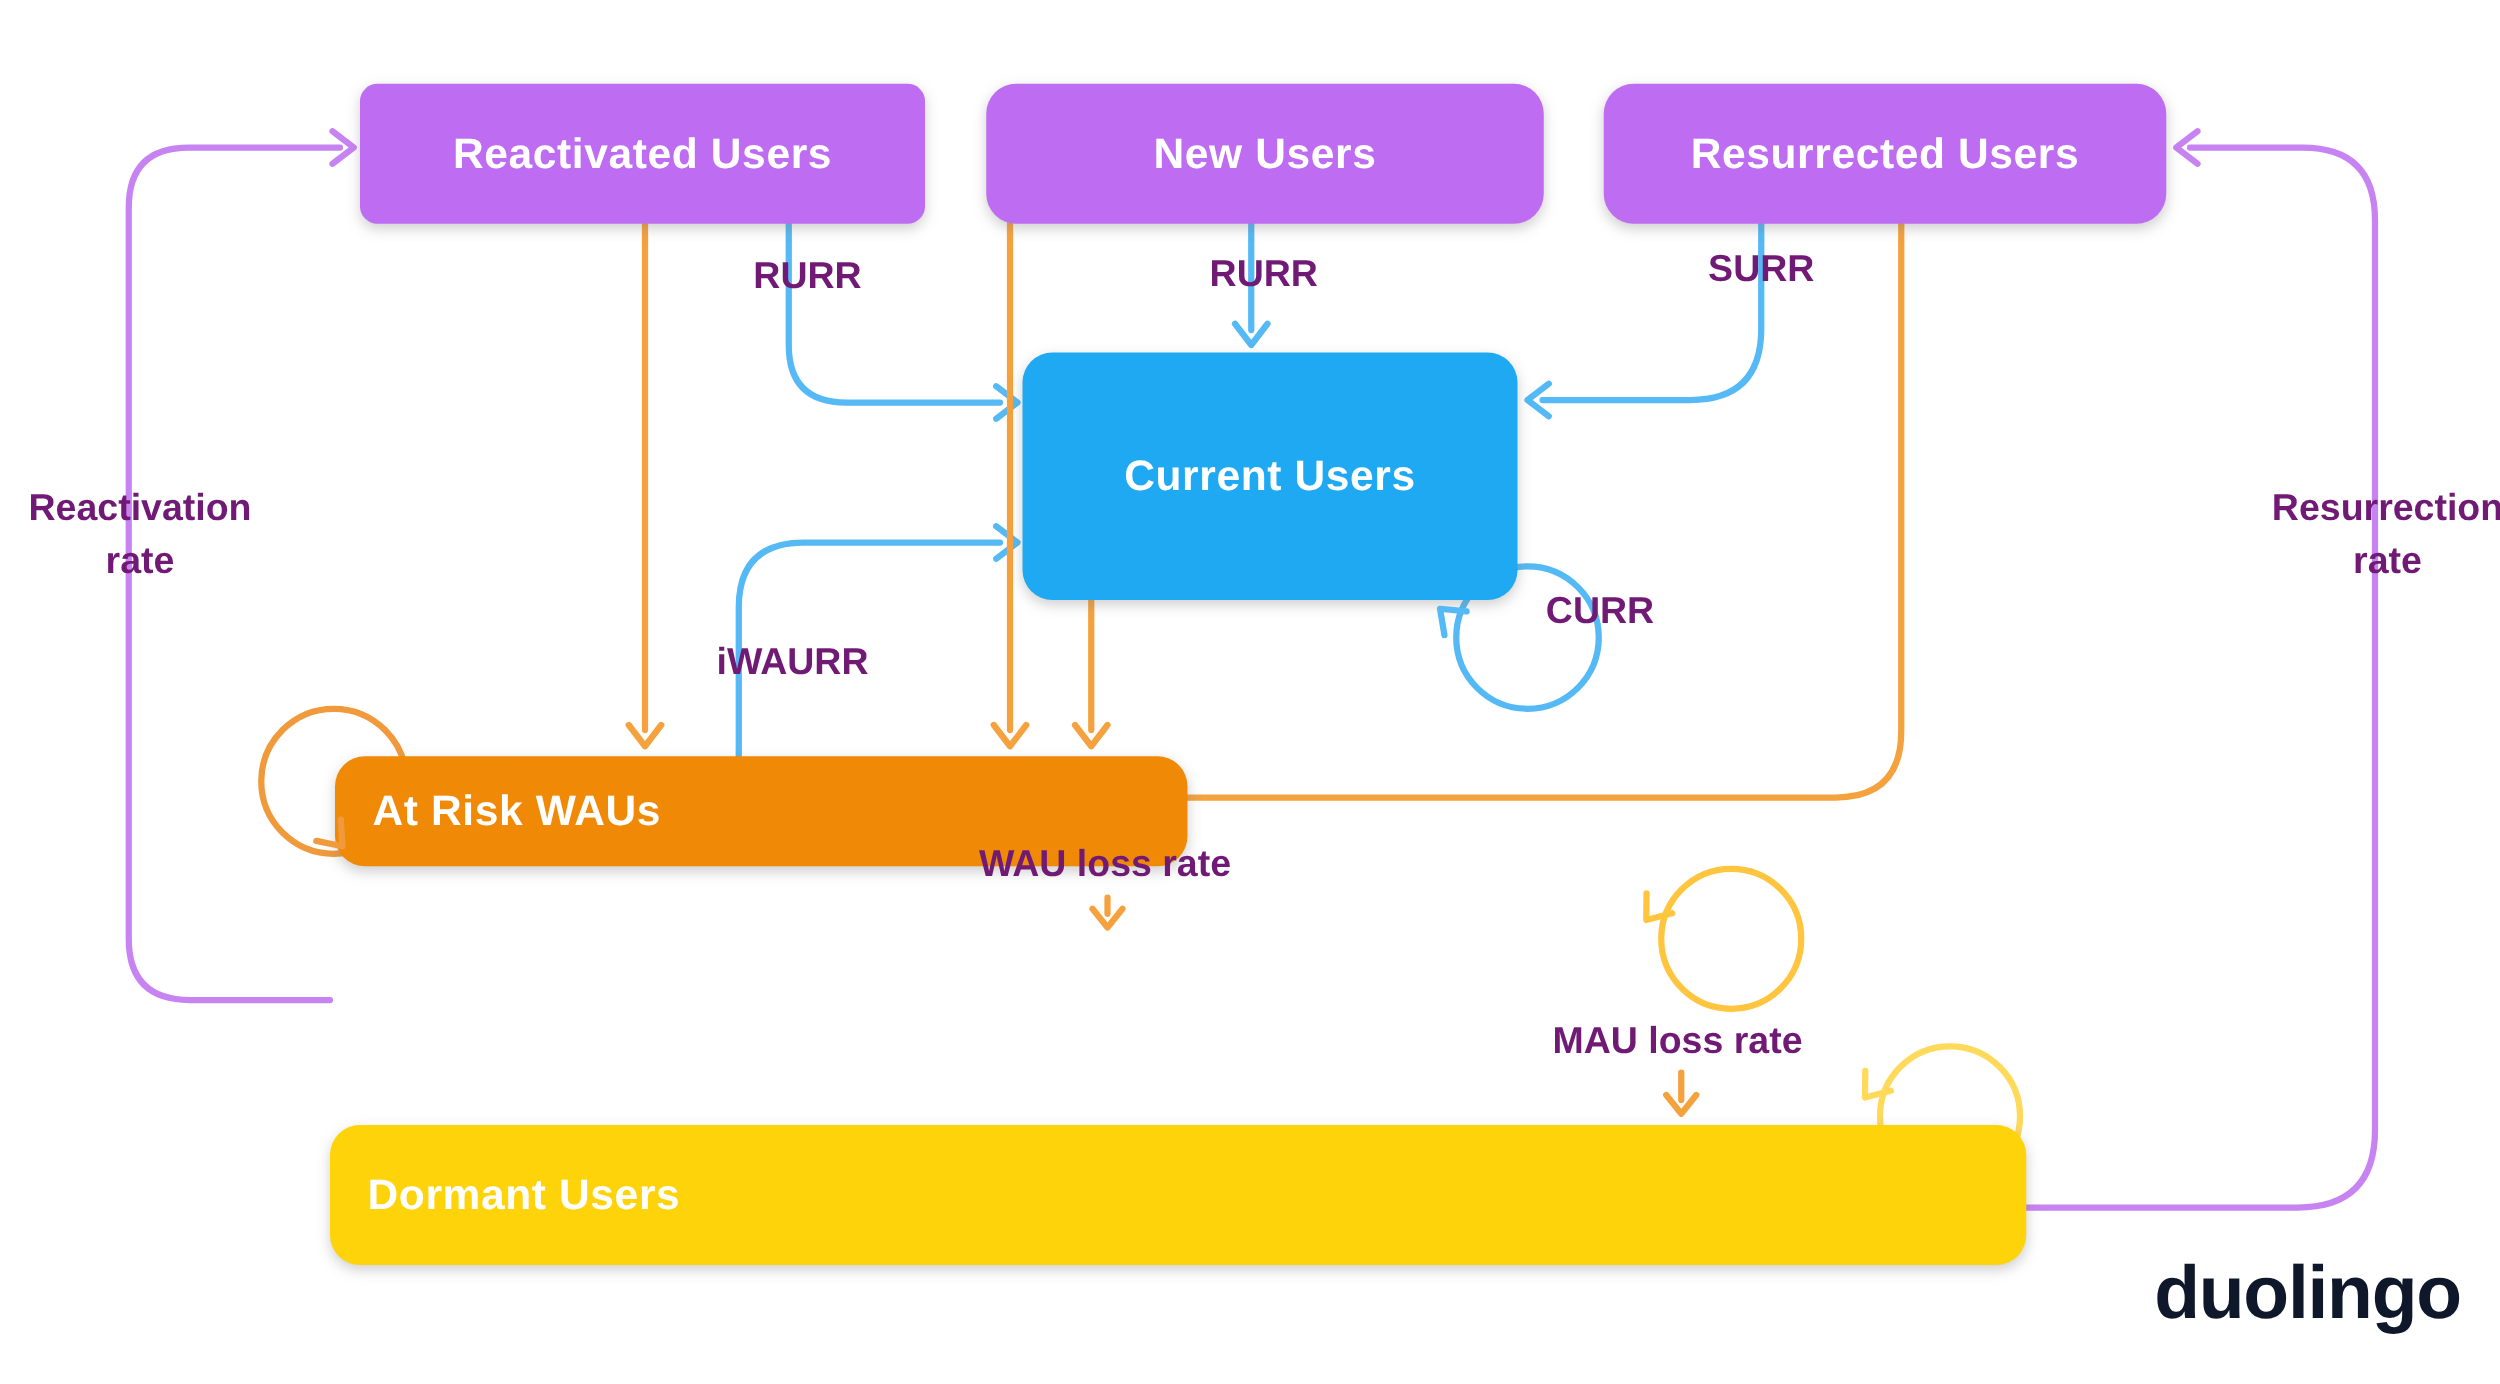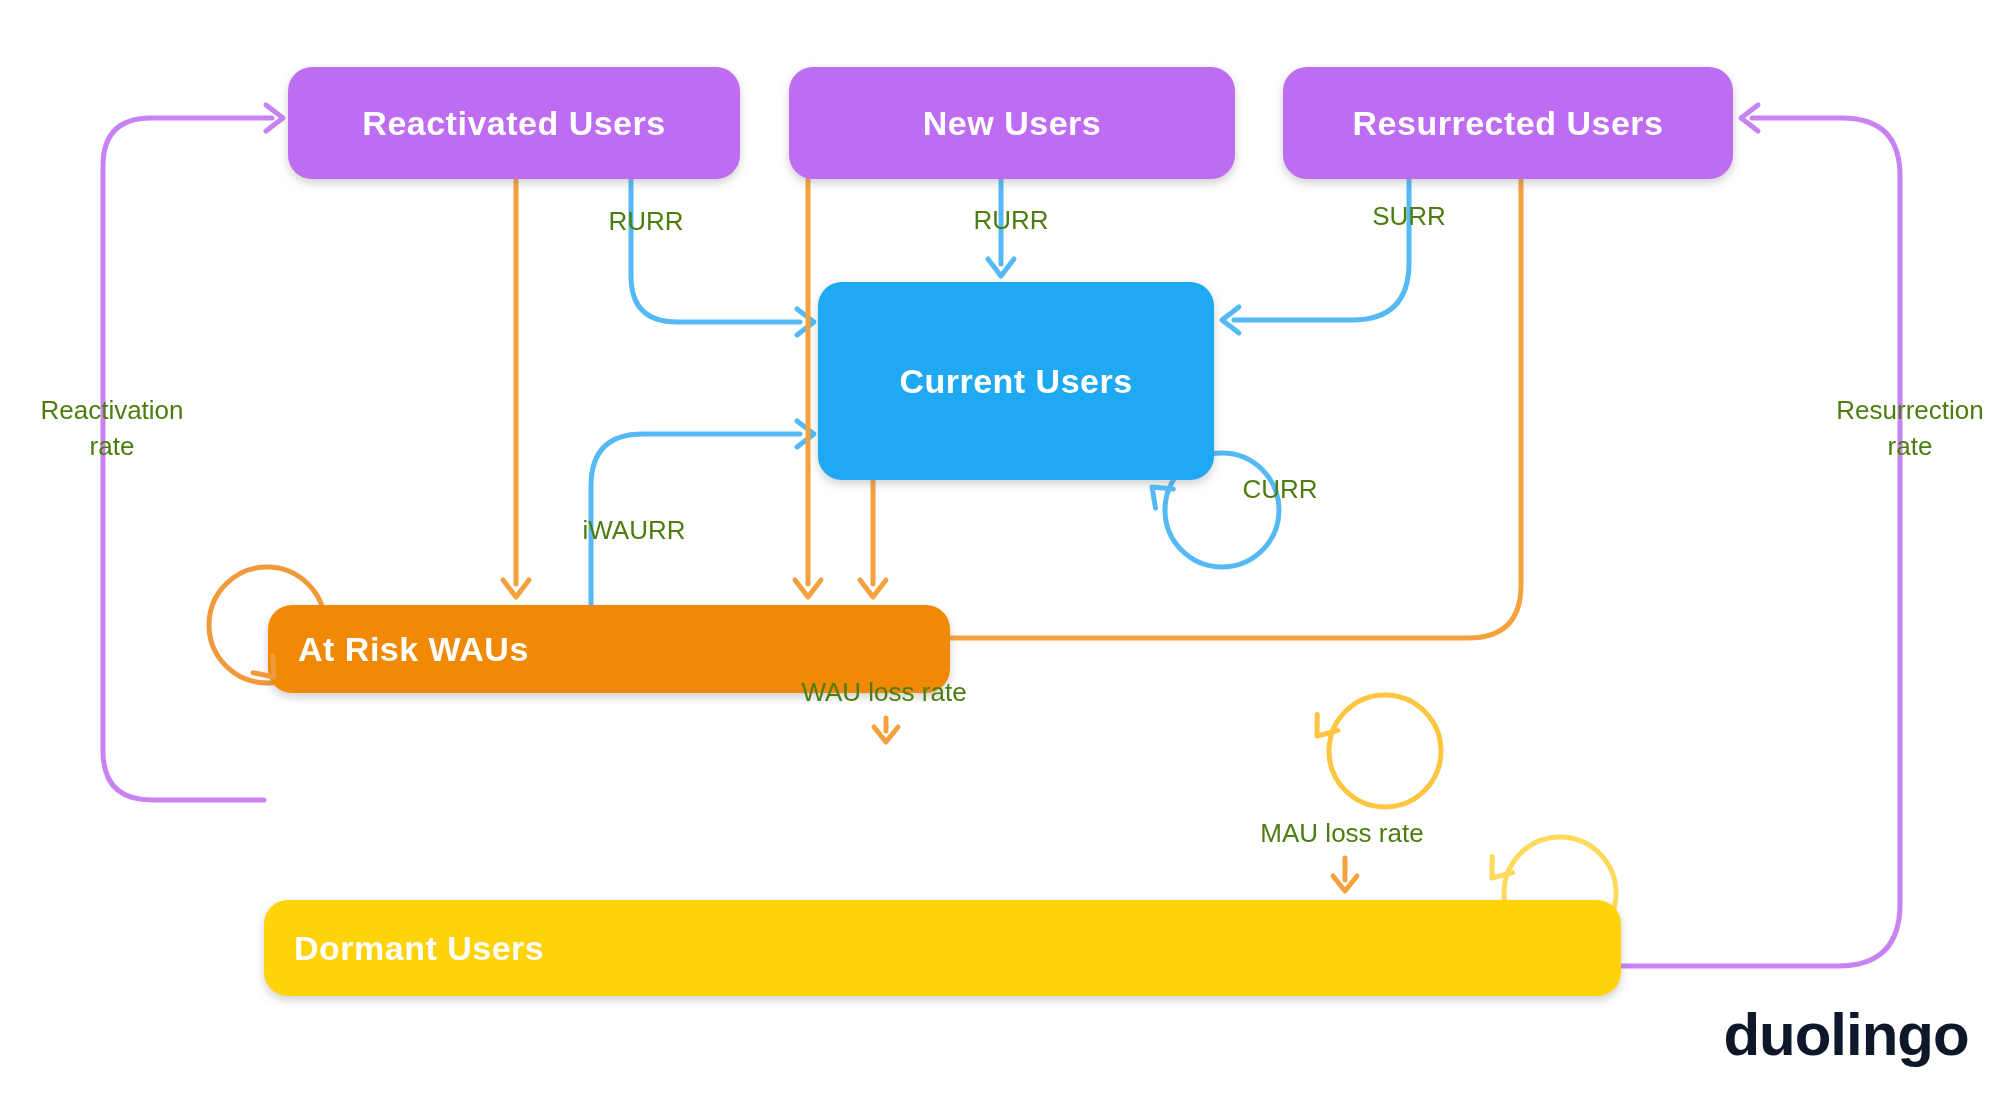--- a/index.html
+++ b/index.html
@@ -21,25 +21,25 @@
     letter-spacing:0.5px;
   }
   .node.leftalign { justify-content:flex-start; padding-left:30px; }
 
   .n-reactivated { left:288px; top:67px;  width:452px;  height:112px; }
   .n-new         { left:789px; top:67px;  width:446px;  height:112px; }
   .n-resurrected { left:1283px;top:67px;  width:450px;  height:112px; }
   .n-current     { left:818px; top:282px; width:396px;  height:198px; }
   .n-wau         { left:268px; top:605px; width:652px;  height:88px; }
   .n-mau         { left:264px; top:747px; width:1121px; height:110px; }
-  .n-dormant     { left:264px; top:900px; width:1327px; height:96px; }
+  .n-dormant     { left:264px; top:900px; width:1327px; height:112px; }
 
   .lbl {
     position:absolute; transform:translate(-50%,-50%);
-    color:#4d7c0f; font-weight:400; font-size:26px; white-space:nowrap;
+    color:#701a75; font-weight:700; font-size:30px; white-space:nowrap;
     z-index:30;
   }
   .lbl.twoline { text-align:center; line-height:1.4; }
   .logo {
     position:absolute; transform:translate(-50%,-50%);
     font-weight:700; font-size:60px; letter-spacing:-1px; z-index:30;
   }
 </style>
 </head>
 <body>
@@ -105,21 +105,21 @@
     <g>
       <path class="edge" d="M 1345 858 V 880" stroke="#F5A23E"></path>
       <path class="chev" transform="translate(1345,891) rotate(90)" d="M -15 -12 L 0 0 L -15 12" stroke="#F5A23E"></path>
     </g>
 
     <circle class="loop" cx="267" cy="625" r="58" stroke="#F09A3C"></circle>
     <circle class="loop" cx="1385" cy="751" r="56" stroke="#FFC53E"></circle>
     <circle class="loop" cx="1560" cy="893" r="56" stroke="#FFD95A"></circle>
   </svg>
 
-  <div class="node n-reactivated" style="background: rgb(190, 109, 242);">
+  <div class="node n-reactivated" style="background: rgb(190, 109, 242); border-radius: 14px;">
     <span>Reactivated Users</span>
   </div>
   <div class="node n-new" style="background: rgb(190, 109, 242);">
     <span>New Users</span>
   </div>
   <div class="node n-resurrected" style="background: rgb(190, 109, 242); align-items: center;">
     <span>Resurrected Users</span>
   </div>
   <div class="node n-current" style="background: rgb(31, 169, 242);">
     <span>Current Users</span>

